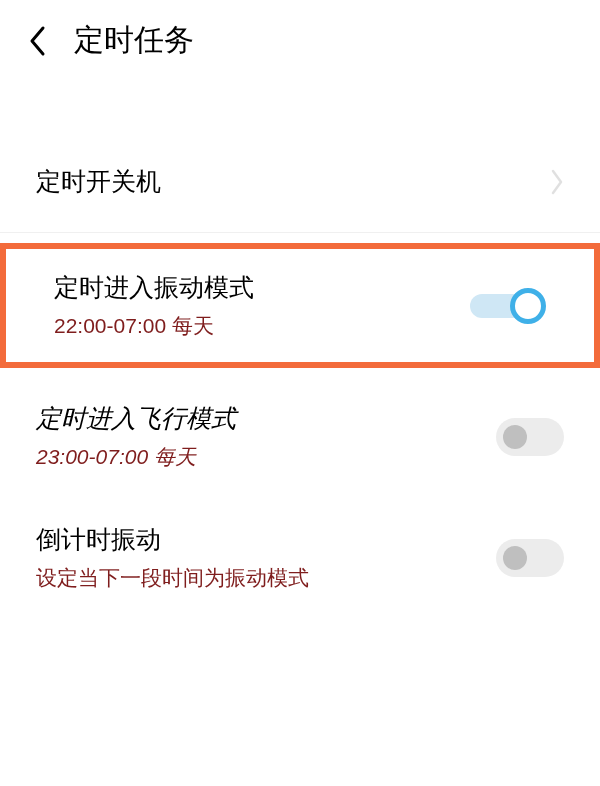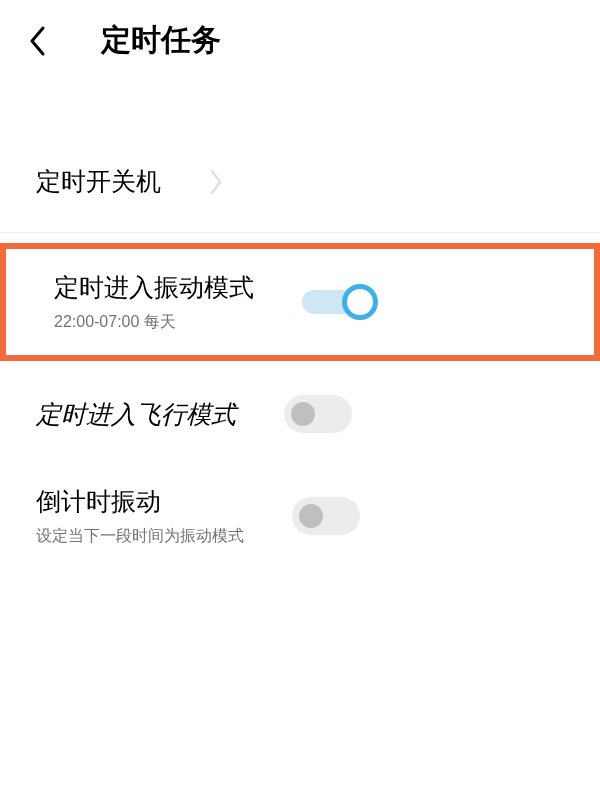--- a/index.html
+++ b/index.html
@@ -19,47 +19,47 @@
       align-items: center;
       padding: 20px 28px;
       gap: 28px;
     }
     .back-icon {
       width: 18px;
       height: 32px;
     }
     .page-title {
       font-size: 30px;
-      font-weight: 700;
+      font-weight: 400;
       color: #000000;
-      margin-left: 27px;
     }
     .section-gap {
       height: 60px;
     }
     .row {
       display: flex;
       align-items: center;
+      justify-content: space-between;
       padding: 24px 36px;
       min-height: 80px;
       gap: 48px;
     }
     .row-text {
       display: flex;
       flex-direction: column;
       gap: 8px;
     }
     .row-title {
       font-size: 25px;
       font-weight: 400;
       color: #000000;
     }
     .row-subtitle {
-      font-size: 16px;
-      color: #737373;
+      font-size: 21px;
+      color: #7f1d1d;
     }
     .chevron-right {
       width: 14px;
       height: 28px;
       opacity: 0.25;
     }
     .divider {
       height: 1px;
       background: #f0f0f0;
       margin: 10px 0;
@@ -146,20 +146,21 @@
     <div class="toggle-on-wrapper">
       <div class="toggle-on-track"></div>
       <div class="toggle-on-knob"></div>
     </div>
   </div>
 </div>
 
 <div class="row" style="margin-top:10px;font-style:italic;">
   <div class="row-text">
     <div class="row-title">定时进入飞行模式</div>
+    <div class="row-subtitle">23:00-07:00 每天</div>
   </div>
   <div class="toggle toggle-off">
     <div class="knob"></div>
   </div>
 </div>
 
 <div class="row" style="margin-top:4px;">
   <div class="row-text">
     <div class="row-title">倒计时振动</div>
     <div class="row-subtitle">设定当下一段时间为振动模式</div>

